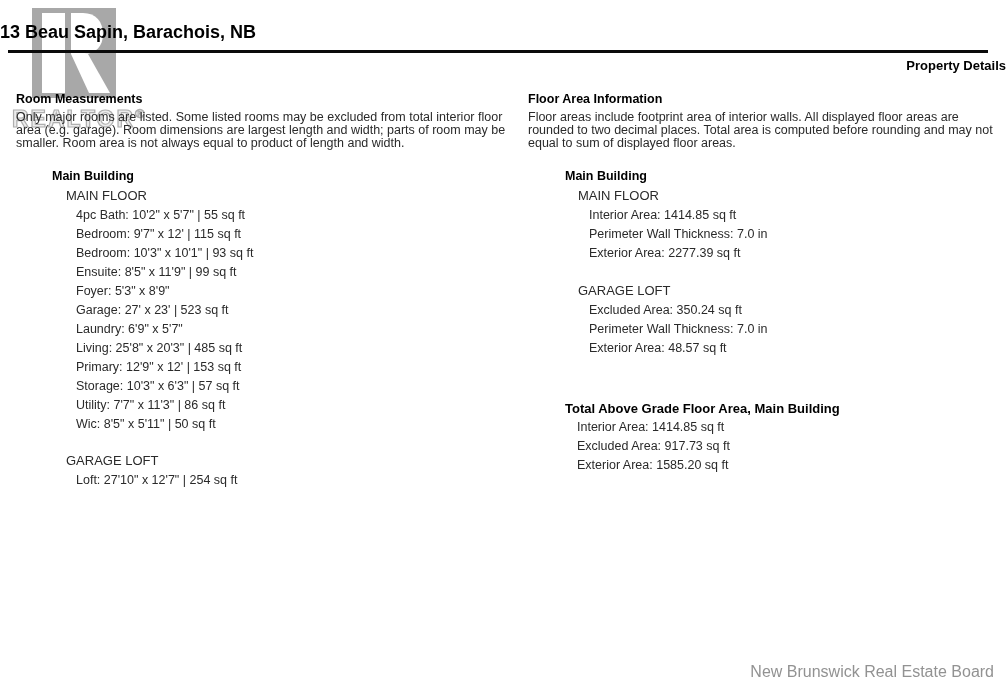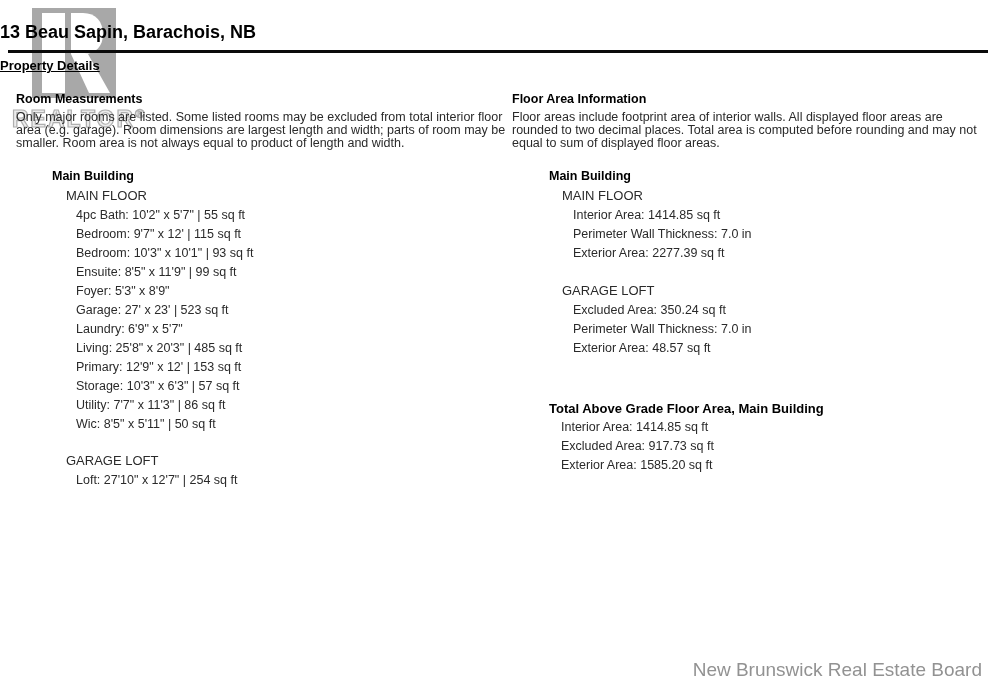--- a/index.html
+++ b/index.html
@@ -29,26 +29,26 @@
   .logo-word sup { font-size: 13px; letter-spacing: 0; -webkit-text-stroke: 0.8px #afafaf; }
 
   
   .header { position: relative; z-index: 1; padding-top: 21px; }
   .title {
     margin: 0; 
     font-size: 18px; font-weight: bold; line-height: 22px; color: #000;
   }
   .rule { height: 3px; background: #0a0a0a; margin: 7px 18px 0 8px; }
   .subtitle {
-    margin: 5px 0 0; text-align: left;
-    font-size: 13px; font-weight: bold; line-height: 16px; color: #000; text-decoration: underline;
+    margin: 5px 0 0; text-align: right;
+    font-size: 13px; font-weight: bold; line-height: 16px; color: #000;
   }
 
   
-  .content { position: relative; z-index: 1; display: flex; margin-top: 17px; padding-left: 16px; }
+  .content { position: relative; z-index: 1; display: flex; margin-top: 17px; padding-left: 16px; justify-content: space-between; }
   .col-left  { width: 496px; }
   .col-right { width: 478px; }
 
   .col-heading { margin: 0 0 4px; font-size: 12.5px; font-weight: bold; line-height: 16px; color: #000; }
   .col-desc    { margin: 0; font-size: 12.5px; line-height: 13px; color: #2a2a2a; }
 
   .building { margin-top: 16px; }
   .building-name { margin-left: 36px; font-size: 12.5px; font-weight: bold; line-height: 20px; color: #000; }
   .floor-name { margin-left: 50px; font-size: 13px; line-height: 20px; color: #2a2a2a; }
   .room { margin-left: 60px; font-size: 12.5px; line-height: 19px; color: #2a2a2a; white-space: nowrap; }
@@ -57,22 +57,22 @@
   .col-right .building-name { margin-left: 37px; }
   .col-right .room { margin-left: 61px; }
   .col-right .floor-gap { margin-top: 18px; }
 
   .total { margin-top: 41px; }
   .total-heading { margin-left: 37px; font-size: 13px; font-weight: bold; line-height: 19px; color: #000; }
   .total-item { margin-left: 49px; font-size: 12.5px; line-height: 19px; color: #2a2a2a; }
 
   
   .footer {
-    position: absolute; right: 24px; bottom: 5px; z-index: 1;
-    font-size: 19px; color: #929292;
+    position: absolute; right: 12px; bottom: 5px; z-index: 1;
+    font-size: 16px; color: #929292;
   }
 </style>
 </head>
 <body>
 
 <div class="page">
 
   <div class="logo">
     <svg width="84" height="90" viewBox="0 0 84 90">
       <rect x="0" y="0" width="84" height="90" fill="#a8a8a8"></rect>

